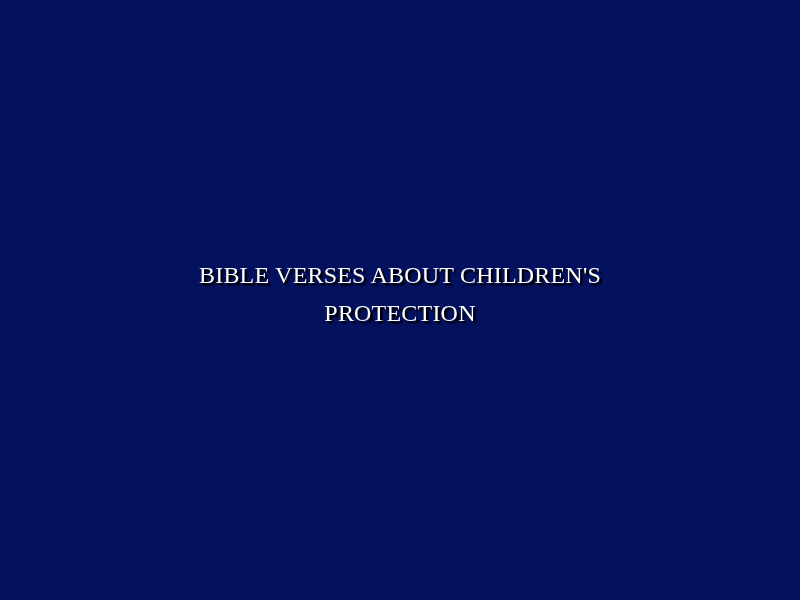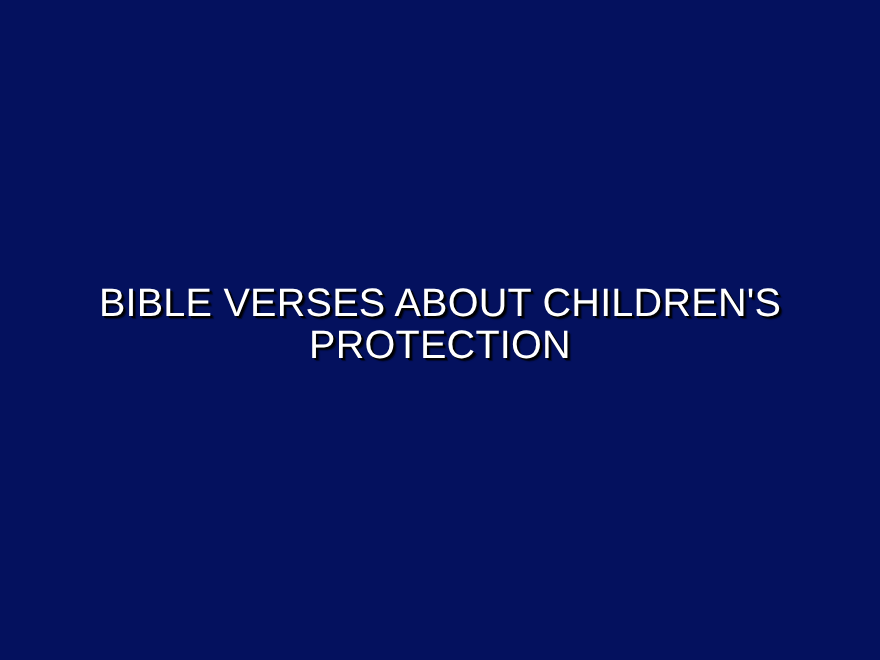--- a/index.html
+++ b/index.html
@@ -53,18 +53,18 @@
       3px 3px 1px rgba(0, 0, 0, 0.55);
   }
 </style>
 </head>
 <body>
 
 <div class="title-card" style="background-color: rgb(4, 17, 94);">
 
   <div class="headline-block">
 
-    <h1 class="headline" style="color: rgb(255, 255, 255); text-align: center; font-size: 36px; line-height: 38px;">BIBLE VERSES ABOUT CHILDREN'S
+    <h1 class="headline" style="color: rgb(255, 255, 255); text-align: center; font-size: 24px; line-height: 38px; font-family: Liberation Serif, serif;">BIBLE VERSES ABOUT CHILDREN'S
 PROTECTION</h1>
 
   </div>
 
 </div>
 
 </body></html>

